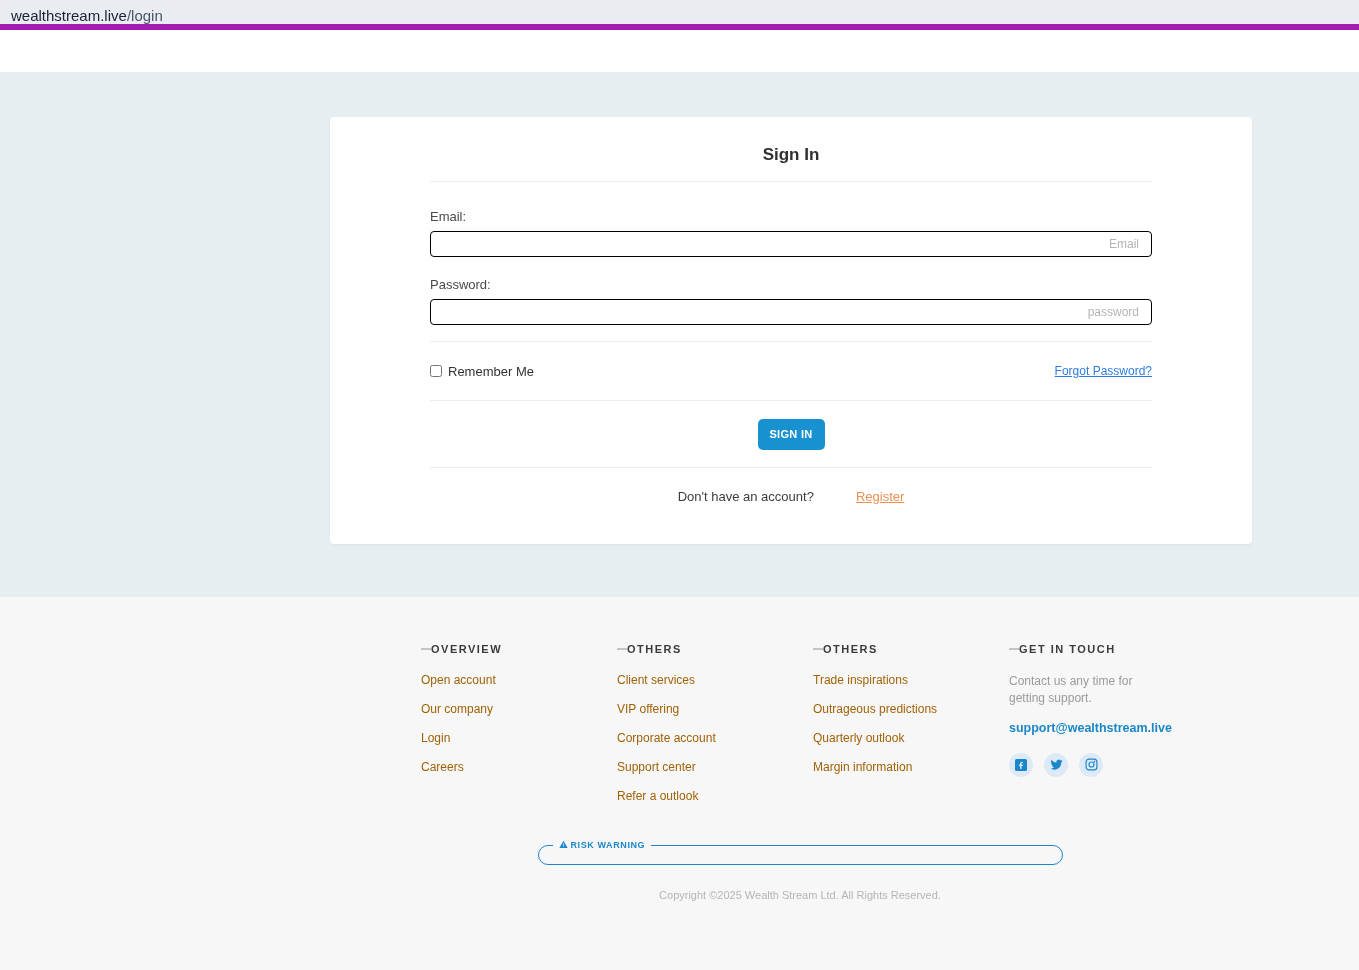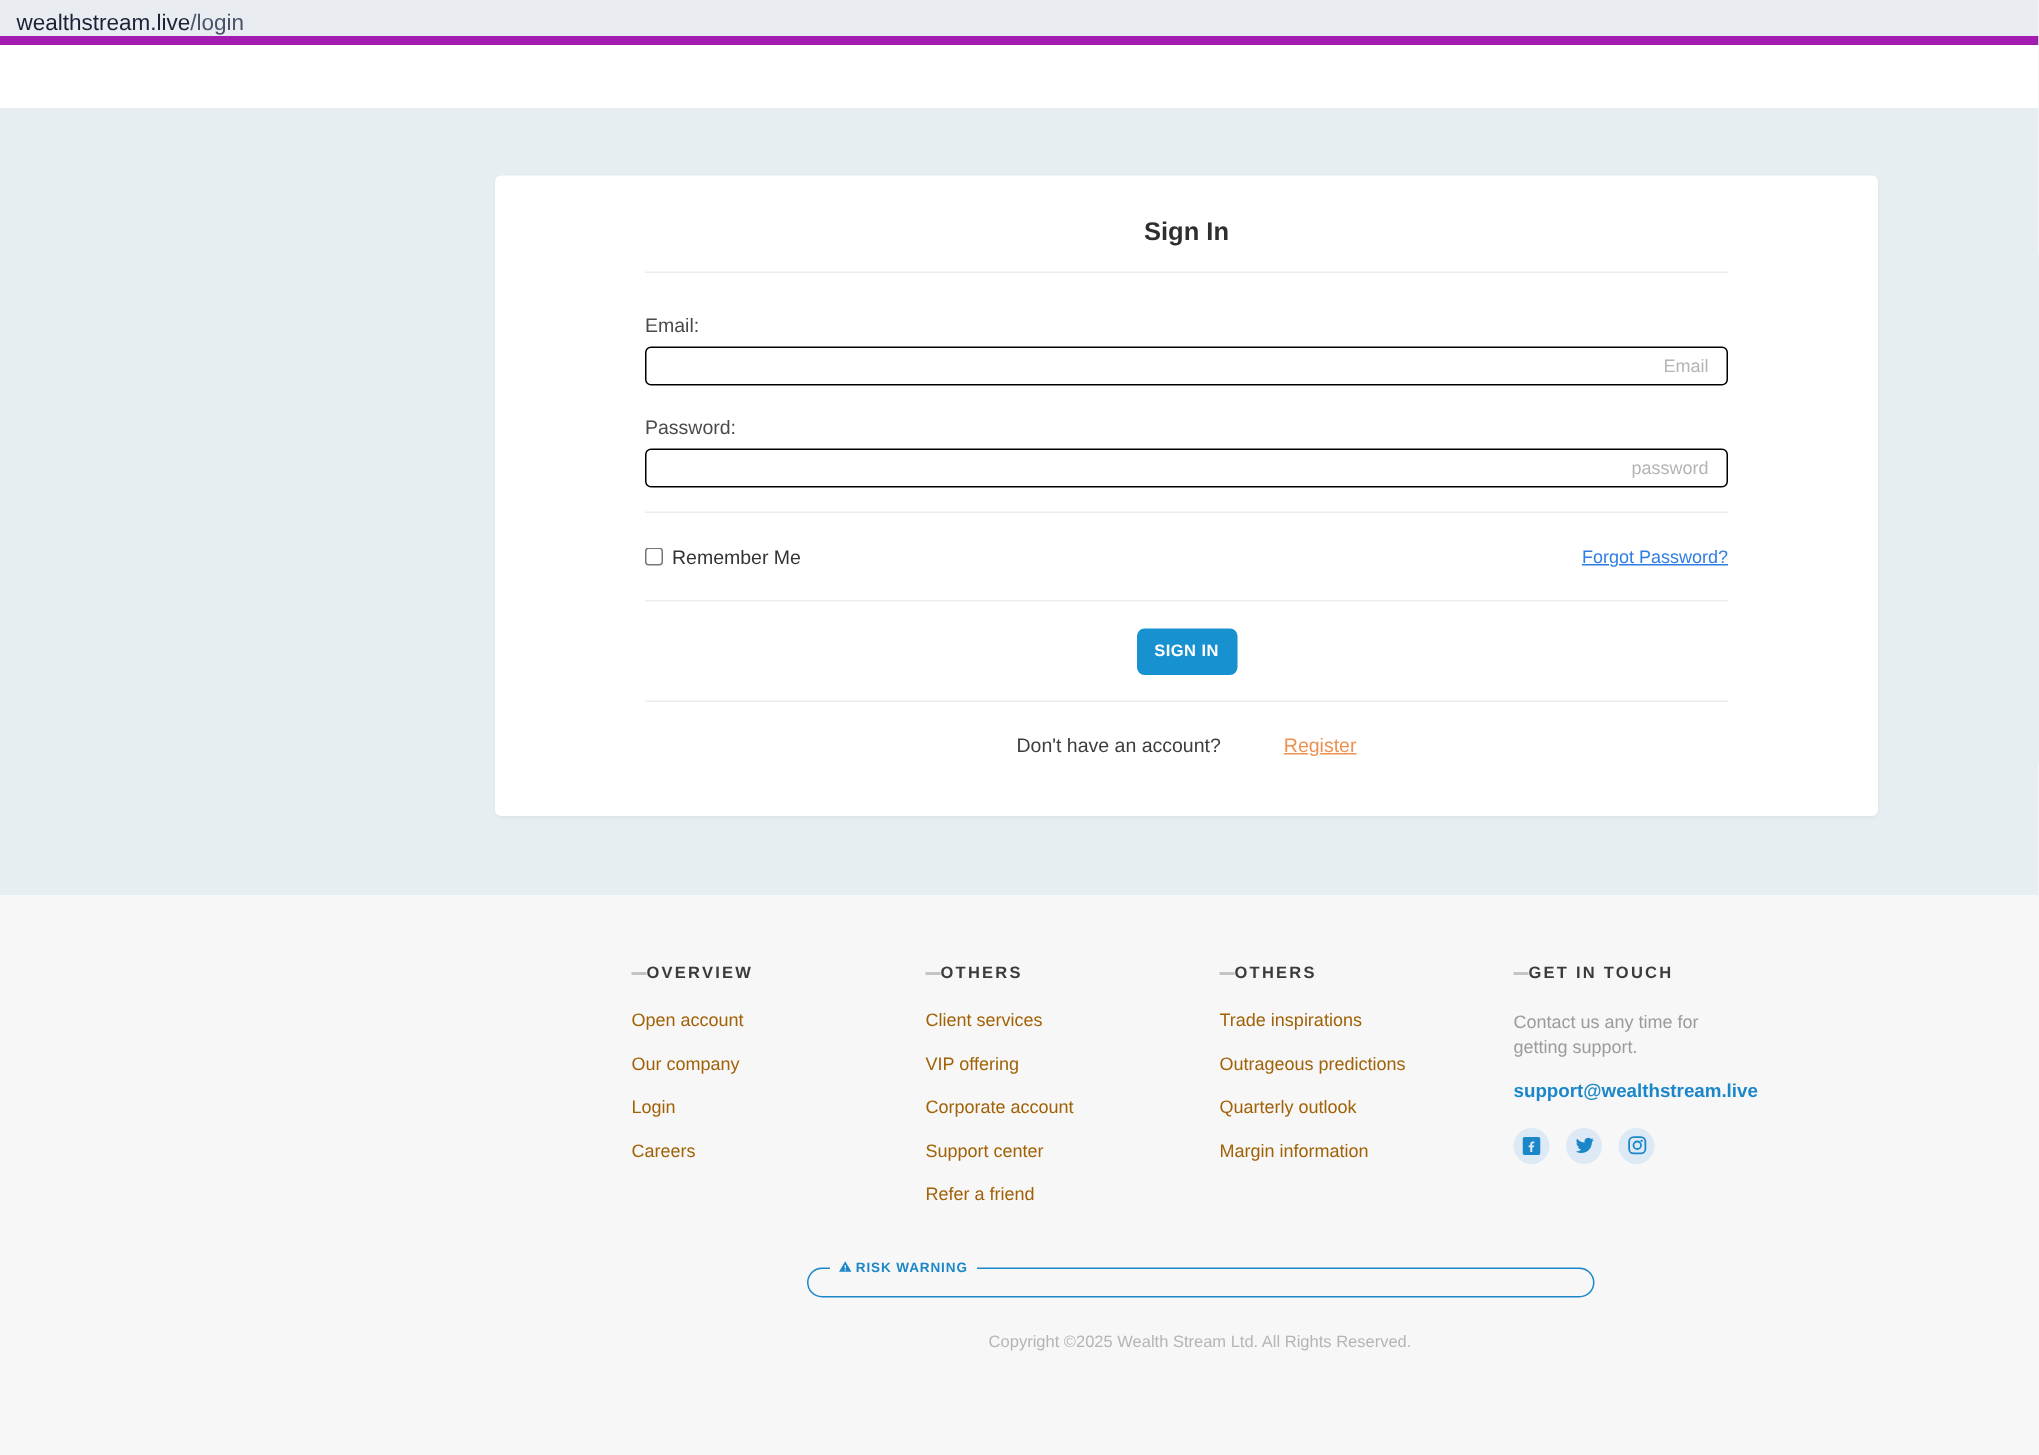--- a/index.html
+++ b/index.html
@@ -239,21 +239,21 @@
         </div>
         <div class="footer-col">
           <div class="footer-heading">
             <span class="dash"></span>
             <span>OTHERS</span>
           </div>
           <a class="footer-link" href="#">Client services</a>
           <a class="footer-link" href="#">VIP offering</a>
           <a class="footer-link" href="#">Corporate account</a>
           <a class="footer-link" href="#">Support center</a>
-          <a class="footer-link" href="#">Refer a friend</a>
+          <a class="footer-link" href="#">Refer a outlook</a>
         </div>
         <div class="footer-col">
           <div class="footer-heading">
             <span class="dash"></span>
             <span>OTHERS</span>
           </div>
           <a class="footer-link" href="#">Trade inspirations</a>
           <a class="footer-link" href="#">Outrageous predictions</a>
           <a class="footer-link" href="#">Quarterly outlook</a>
           <a class="footer-link" href="#">Margin information</a>

